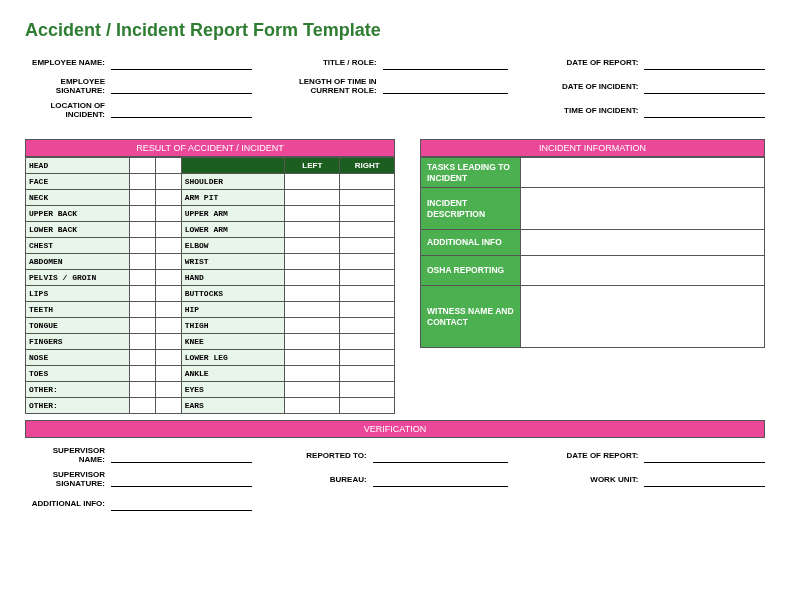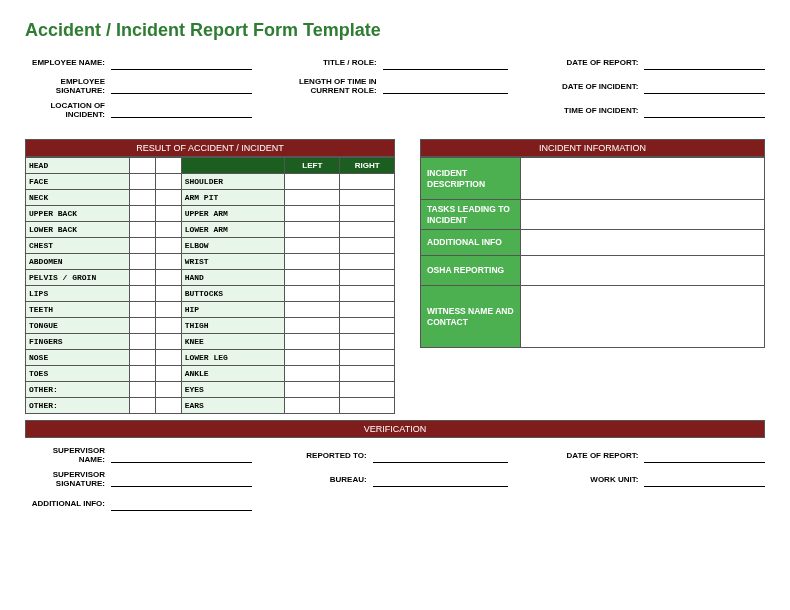--- a/index.html
+++ b/index.html
@@ -59,21 +59,21 @@
   }
   td, th {
     border: 1px solid #555;
     font-size: 8px;
     font-weight: bold;
     padding: 2px 3px;
     height: 16px;
     vertical-align: middle;
   }
   .header-bar {
-    background: #7f1d1d;
+    background: #ec4899;
     color: #fff;
     text-align: center;
     font-size: 9px;
     padding: 3px;
     border: 1px solid #555;
   }
   .cell-light {
     background: #e8f5e9;
   }
   .cell-dark {
@@ -278,25 +278,25 @@
             <td class="lr-col"></td>
           </tr>
         </tbody>
     </table>
   </div>
   <div class="panel-right">
     <div class="header-bar">INCIDENT INFORMATION</div>
     <table>
       <tbody id="info-body">
           <tr>
+            <td class="cell-green" style="width: 100px; height: 30px;">TASKS LEADING TO INCIDENT</td>
+            <td></td>
+          </tr>
+          <tr>
             <td class="cell-green" style="width: 100px; height: 42px;">INCIDENT DESCRIPTION</td>
-            <td></td>
-          </tr>
-          <tr>
-            <td class="cell-green" style="width: 100px; height: 30px;">TASKS LEADING TO INCIDENT</td>
             <td></td>
           </tr>
           <tr>
             <td class="cell-green" style="width: 100px; height: 26px;">ADDITIONAL INFO</td>
             <td></td>
           </tr>
           <tr>
             <td class="cell-green" style="width: 100px; height: 30px;">OSHA REPORTING</td>
             <td></td>
           </tr>

